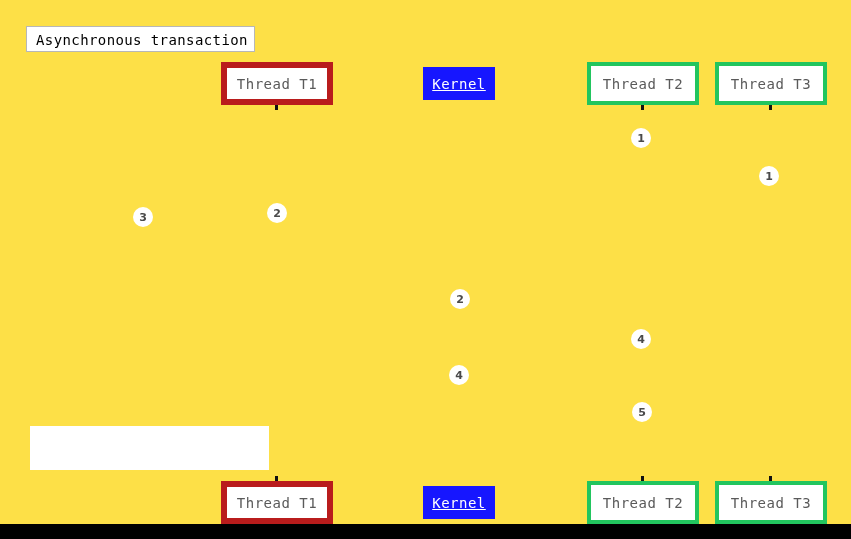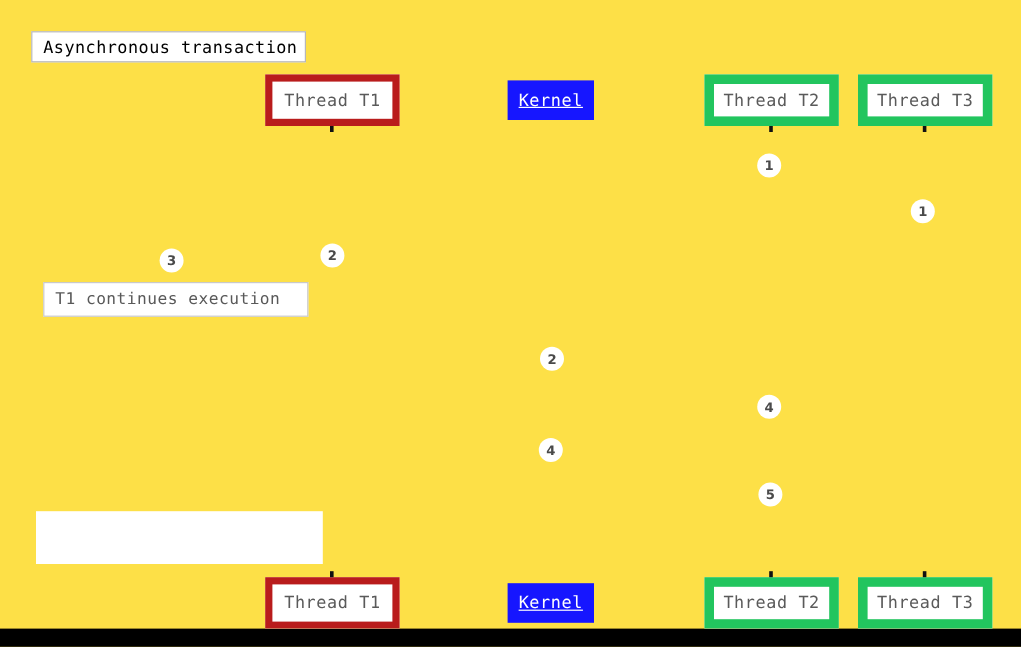--- a/index.html
+++ b/index.html
@@ -64,21 +64,21 @@
     letter-spacing: 0.5px;
     white-space: nowrap;
   }
   .node.red {
     background: #ffffff;
     border: 6px solid #b91c1c;
     color: #5a5a5a;
   }
   .node.blueborder {
     background: #ffffff;
-    border: 8px solid #22c55e;
+    border: 4px solid #22c55e;
     color: #5a5a5a;
   }
   .node.bluefill {
     background: #1616ff;
     border: 0;
     color: #ffffff;
     text-decoration: underline;
   }
 
   
@@ -122,21 +122,20 @@
   <div class="node blueborder" style="left: 715px; top: 62px; width: 112px; height: 43px;">Thread T3</div>
 
   <div class="node red" style="left: 221px; top: 481px; width: 112px; height: 43px;">Thread T1</div>
 
   <div class="node bluefill" style="left: 423px; top: 486px; width: 72px; height: 33px;">Kernel</div>
 
   <div class="node blueborder" style="left: 587px; top: 481px; width: 112px; height: 43px;">Thread T2</div>
 
   <div class="node blueborder" style="left: 715px; top: 481px; width: 112px; height: 43px;">Thread T3</div>
 
-  <div class="note-box" style="left: 36px; top: 235px; width: 221px; height: 29px;">T1 continues execution</div>
 
   <div class="blank-box" style="left: 30px; top: 426px; width: 239px; height: 44px;"></div>
 
   <div id="stub-layer">
       <div class="stub" style="left: 275px; top: 105px;"></div>
       <div class="stub" style="left: 641px; top: 105px;"></div>
       <div class="stub" style="left: 769px; top: 105px;"></div>
       <div class="stub" style="left: 275px; top: 476px;"></div>
       <div class="stub" style="left: 641px; top: 476px;"></div>
       <div class="stub" style="left: 769px; top: 476px;"></div>

